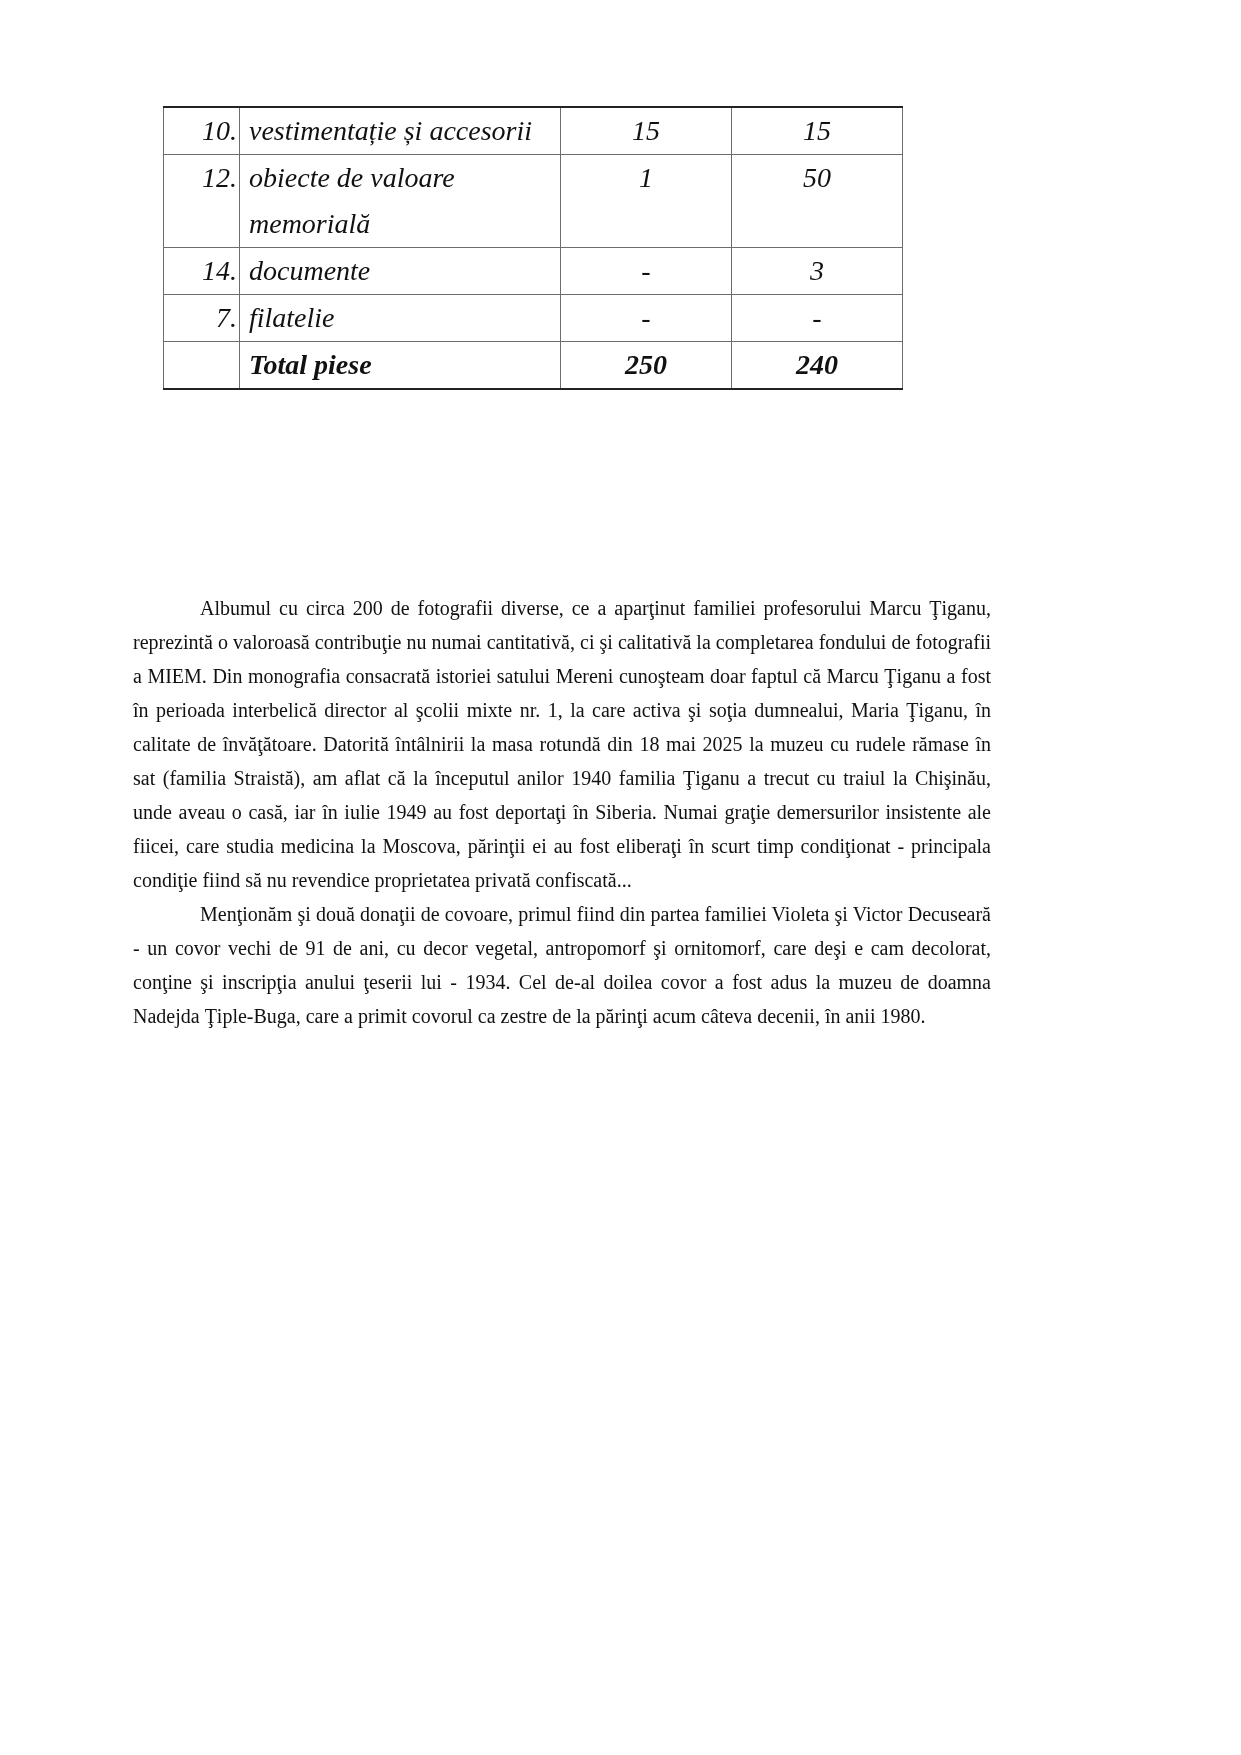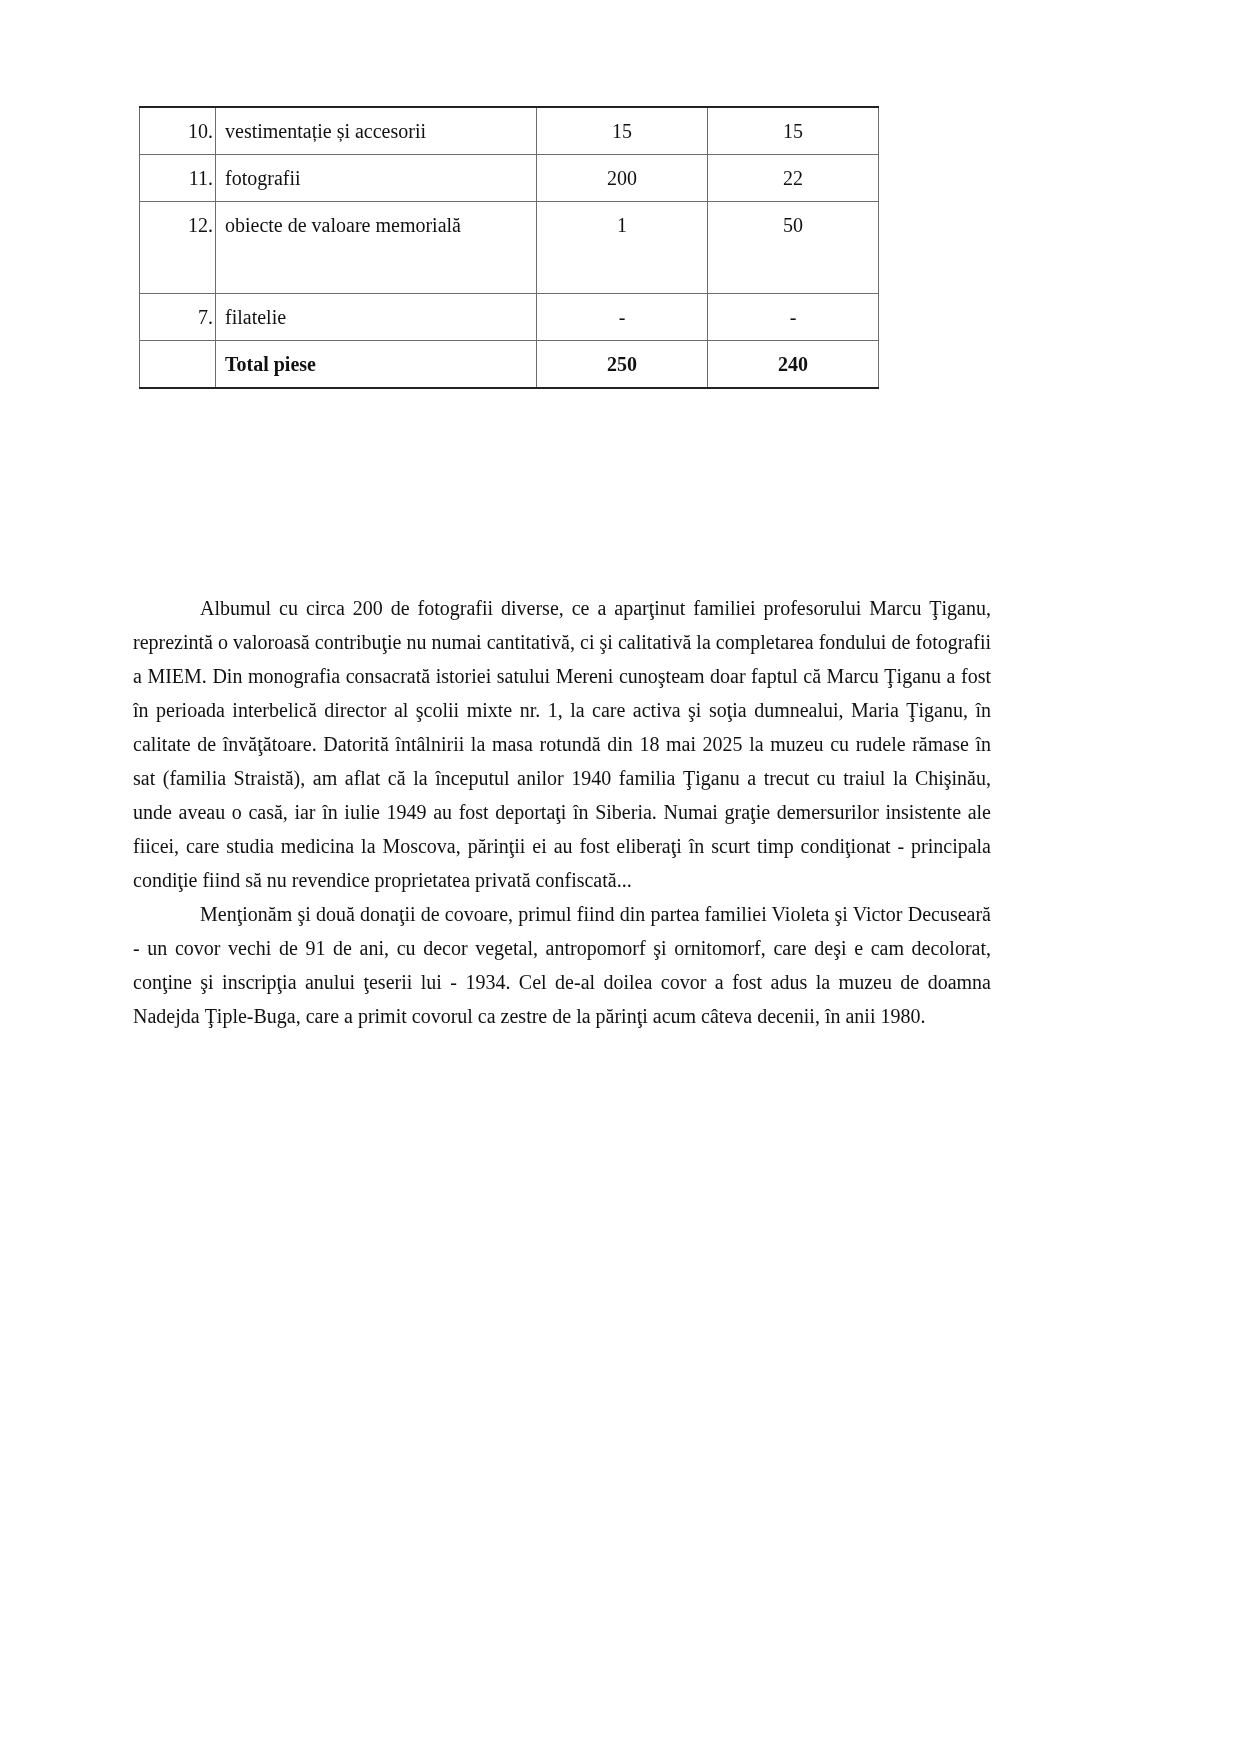--- a/index.html
+++ b/index.html
@@ -1,20 +1,20 @@
 <!DOCTYPE html>
 <html><head>
 <meta charset="utf-8">
 <style>
   html, body { margin: 0; padding: 0; background: #ffffff; }
   body { width: 1241px; height: 1755px; position: relative; overflow: hidden;
          font-family: "Liberation Serif", "DejaVu Serif", serif; color: #111; }
   .page { position: absolute; left: 0; top: 0; width: 1241px; height: 1755px; }
-  table.inv { position: absolute; left: 139px; top: 106px; border-collapse: collapse;
-              font-size: 20px; line-height: 46px; }
+  table.inv { position: absolute; left: 163px; top: 106px; border-collapse: collapse;
+              font-size: 28px; line-height: 46px; font-style: italic; }
   table.inv td { border: 1.5px solid #6d6d6d; padding: 0; vertical-align: top; height: 45px; }
   table.inv tr:first-child td { border-top: 2px solid #222; }
   table.inv tr:last-child td { border-bottom: 2px solid #222; }
   td.num { width: 73px; text-align: right; padding-right: 2px !important; }
   td.name { width: 292px; padding-left: 9px !important; }
   td.v1 { width: 170px; text-align: center; }
   td.v2 { width: 170px; text-align: center; }
   tr.total td { font-weight: bold; }
   .body-text { position: absolute; left: 133px; top: 591px; width: 858px;
                font-size: 20px; line-height: 34px; text-align: justify; }
@@ -26,30 +26,30 @@
 <div class="page">
   <table class="inv">
     <tbody>
       <tr>
         <td class="num">10.</td>
         <td class="name">vestimentație și accesorii</td>
         <td class="v1">15</td>
         <td class="v2">15</td>
       </tr>
       <tr>
-        <td class="num">11.</td>
-        <td class="name">fotografii</td>
-        <td class="v1">200</td>
-        <td class="v2">22</td>
-      </tr>
-      <tr>
         <td class="num" style="height:91px">12.</td>
         <td class="name" style="padding-right:19px">obiecte de valoare memorială</td>
         <td class="v1">1</td>
         <td class="v2">50</td>
+      </tr>
+      <tr>
+        <td class="num">14.</td>
+        <td class="name">documente</td>
+        <td class="v1">-</td>
+        <td class="v2">3</td>
       </tr>
       <tr>
         <td class="num">7.</td>
         <td class="name">filatelie</td>
         <td class="v1">-</td>
         <td class="v2">-</td>
       </tr>
       <tr class="total">
         <td class="num"></td>
         <td class="name">Total piese</td>

